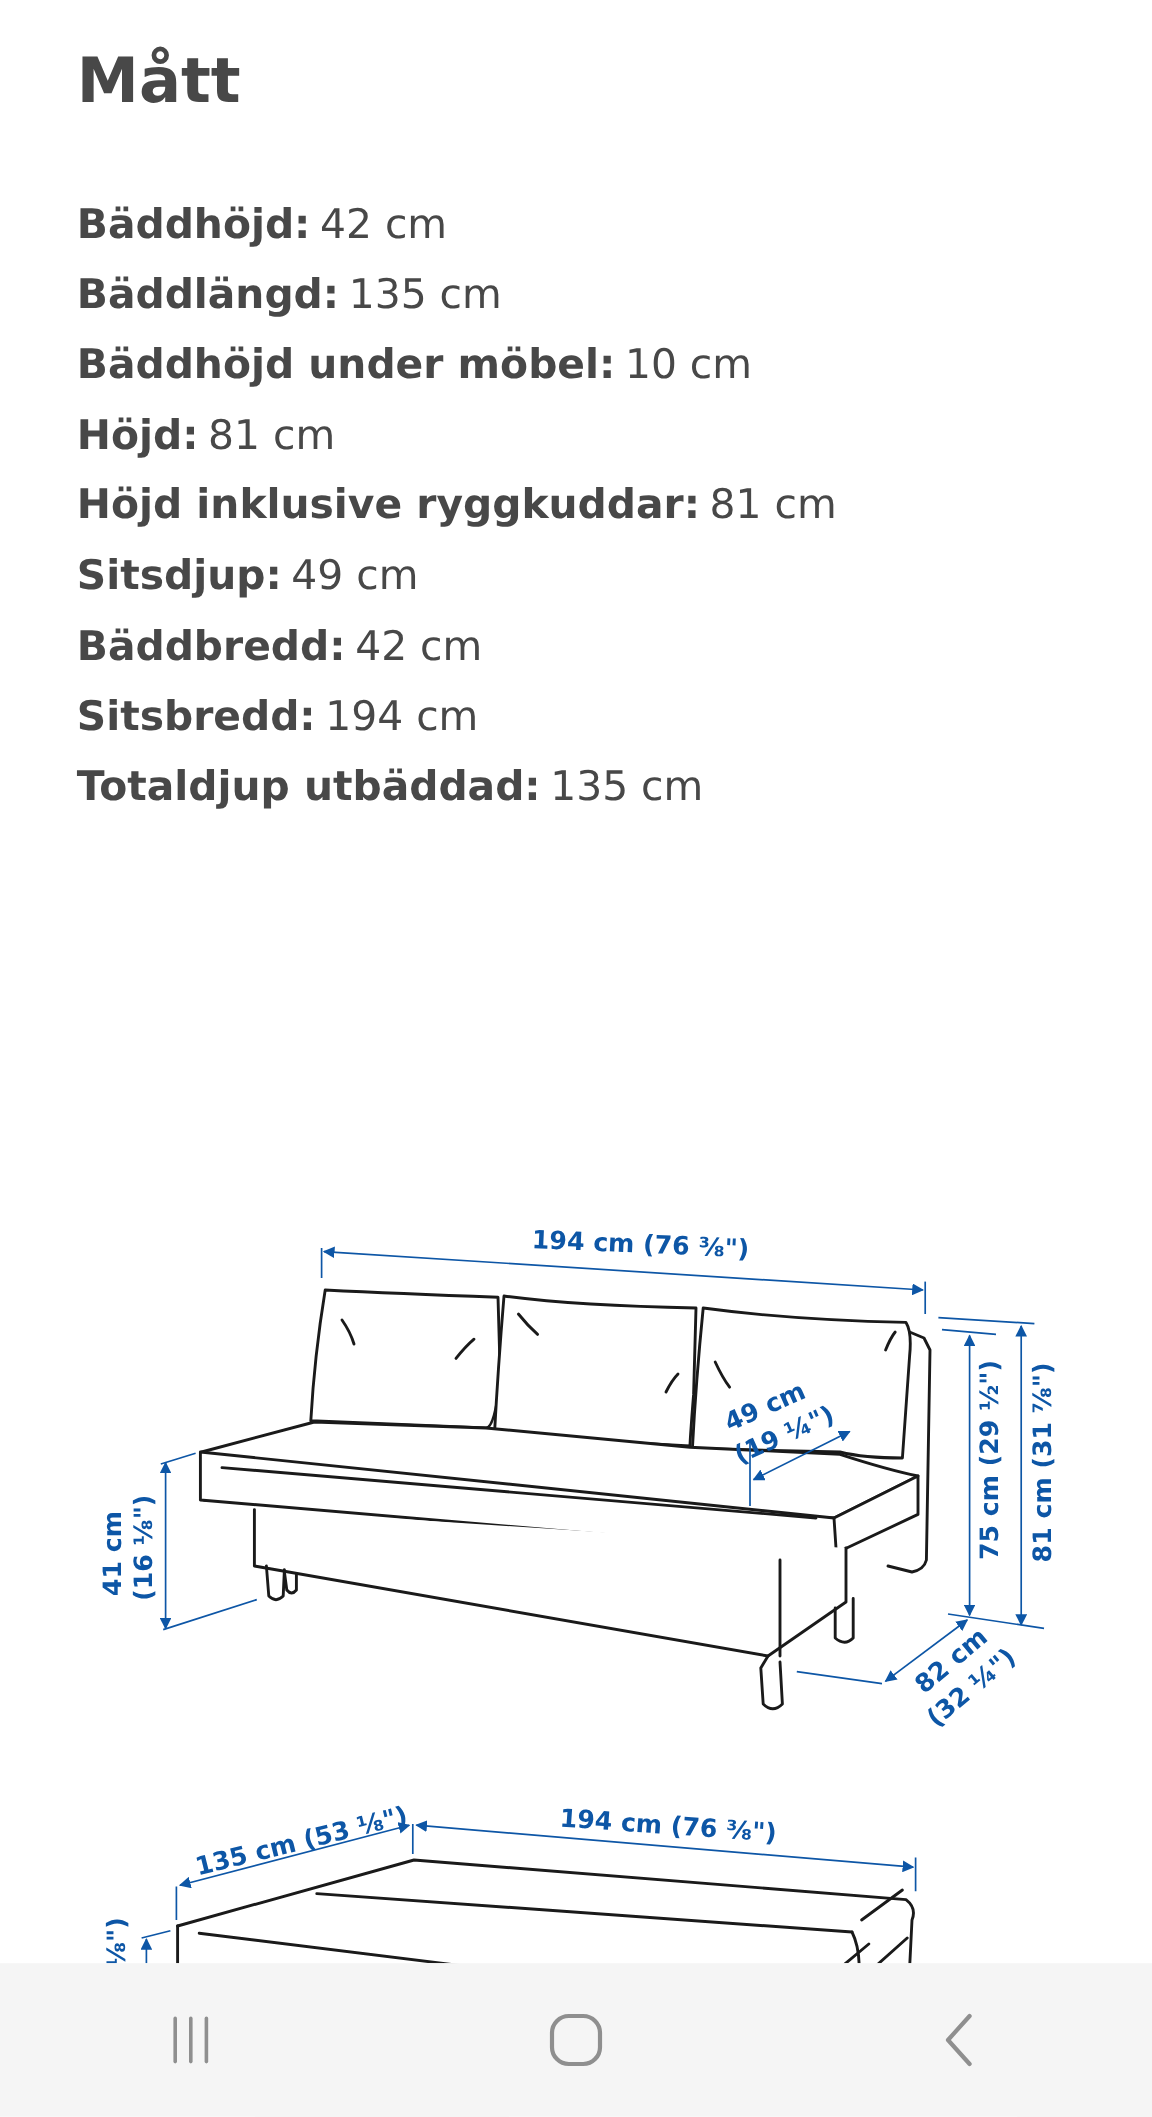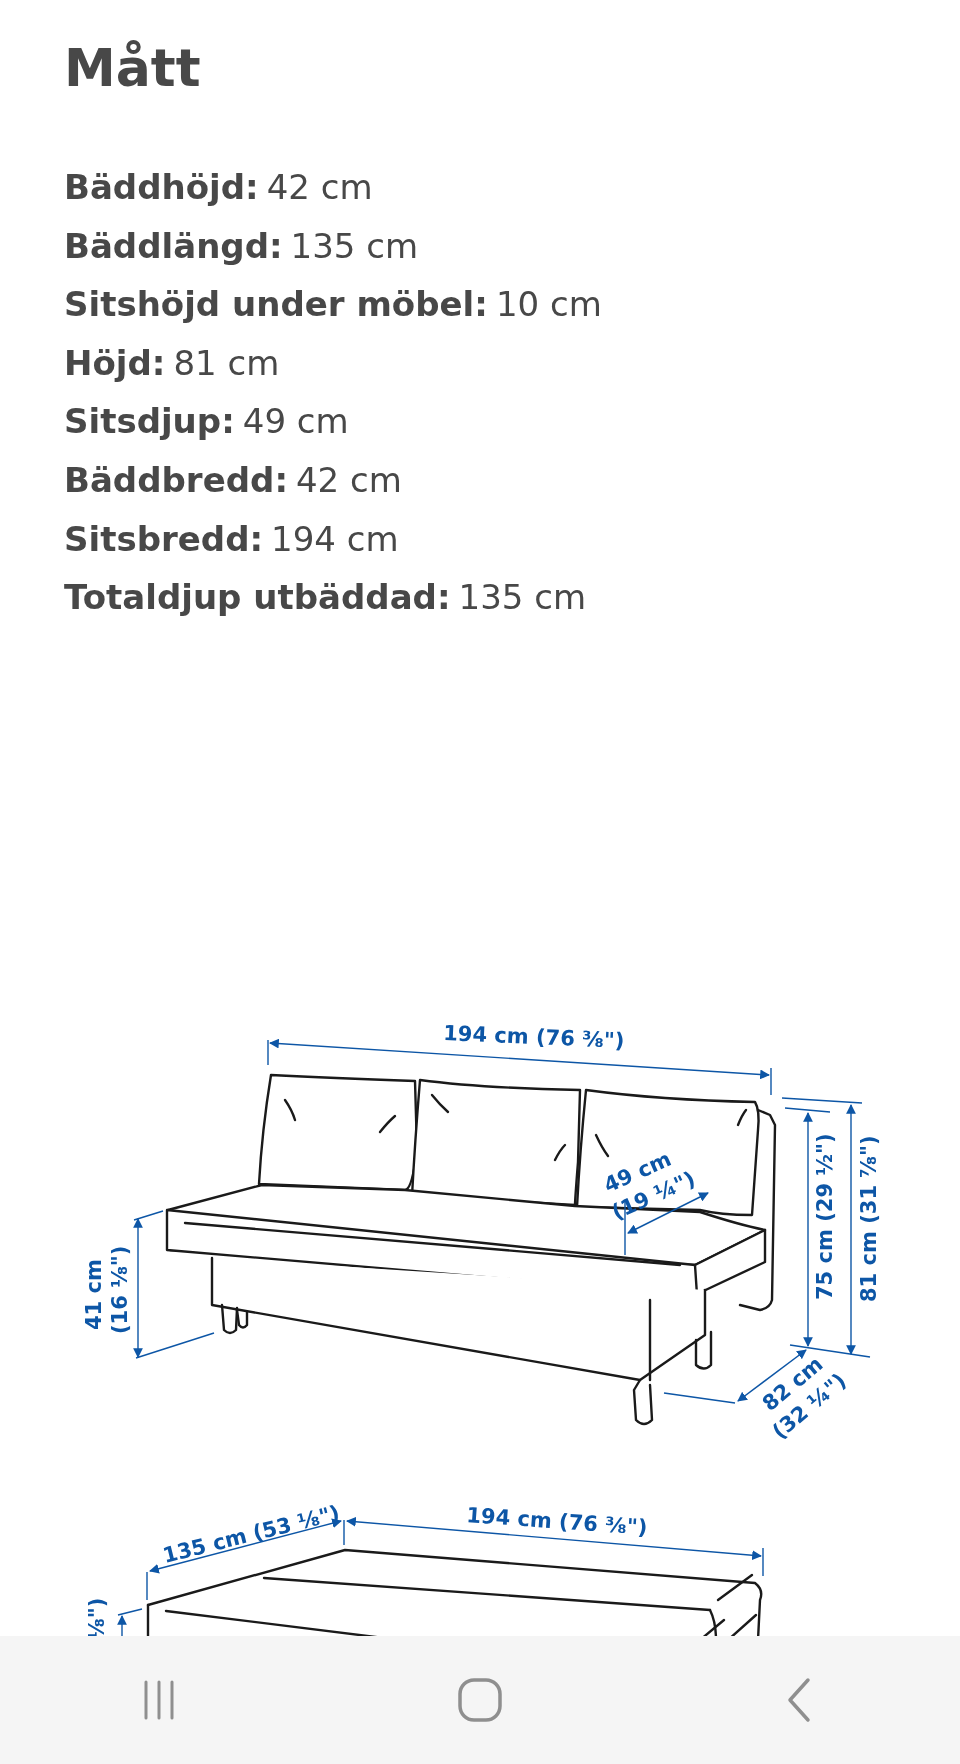--- a/index.html
+++ b/index.html
@@ -97,22 +97,23 @@
 </head>
 <body>
 
 <div class="page">
 
   <h2 class="title">Mått</h2>
 
   <ul class="spec-list">
     <li class="spec-row"><span class="spec-label">Bäddhöjd:</span><span class="spec-value">42 cm</span></li>
     <li class="spec-row"><span class="spec-label">Bäddlängd:</span><span class="spec-value">135 cm</span></li>
-    <li class="spec-row"><span class="spec-label">Sitshöjd under möbel:</span><span class="spec-value">10 cm</span></li>
+    <li class="spec-row"><span class="spec-label">Bäddhöjd under möbel:</span><span class="spec-value">10 cm</span></li>
     <li class="spec-row"><span class="spec-label">Höjd:</span><span class="spec-value">81 cm</span></li>
+    <li class="spec-row"><span class="spec-label">Höjd inklusive ryggkuddar:</span><span class="spec-value">81 cm</span></li>
     <li class="spec-row"><span class="spec-label">Sitsdjup:</span><span class="spec-value">49 cm</span></li>
     <li class="spec-row"><span class="spec-label">Bäddbredd:</span><span class="spec-value">42 cm</span></li>
     <li class="spec-row"><span class="spec-label">Sitsbredd:</span><span class="spec-value">194 cm</span></li>
     <li class="spec-row"><span class="spec-label">Totaldjup utbäddad:</span><span class="spec-value">135 cm</span></li>
   </ul>
 
   <div class="drawing">
     <svg viewBox="0 980 960 660" xmlns="http://www.w3.org/2000/svg">
       <defs>
         <marker id="arr" viewBox="0 0 10 10" refX="9" refY="5" markerWidth="7" markerHeight="7" orient="auto-start-reverse">

